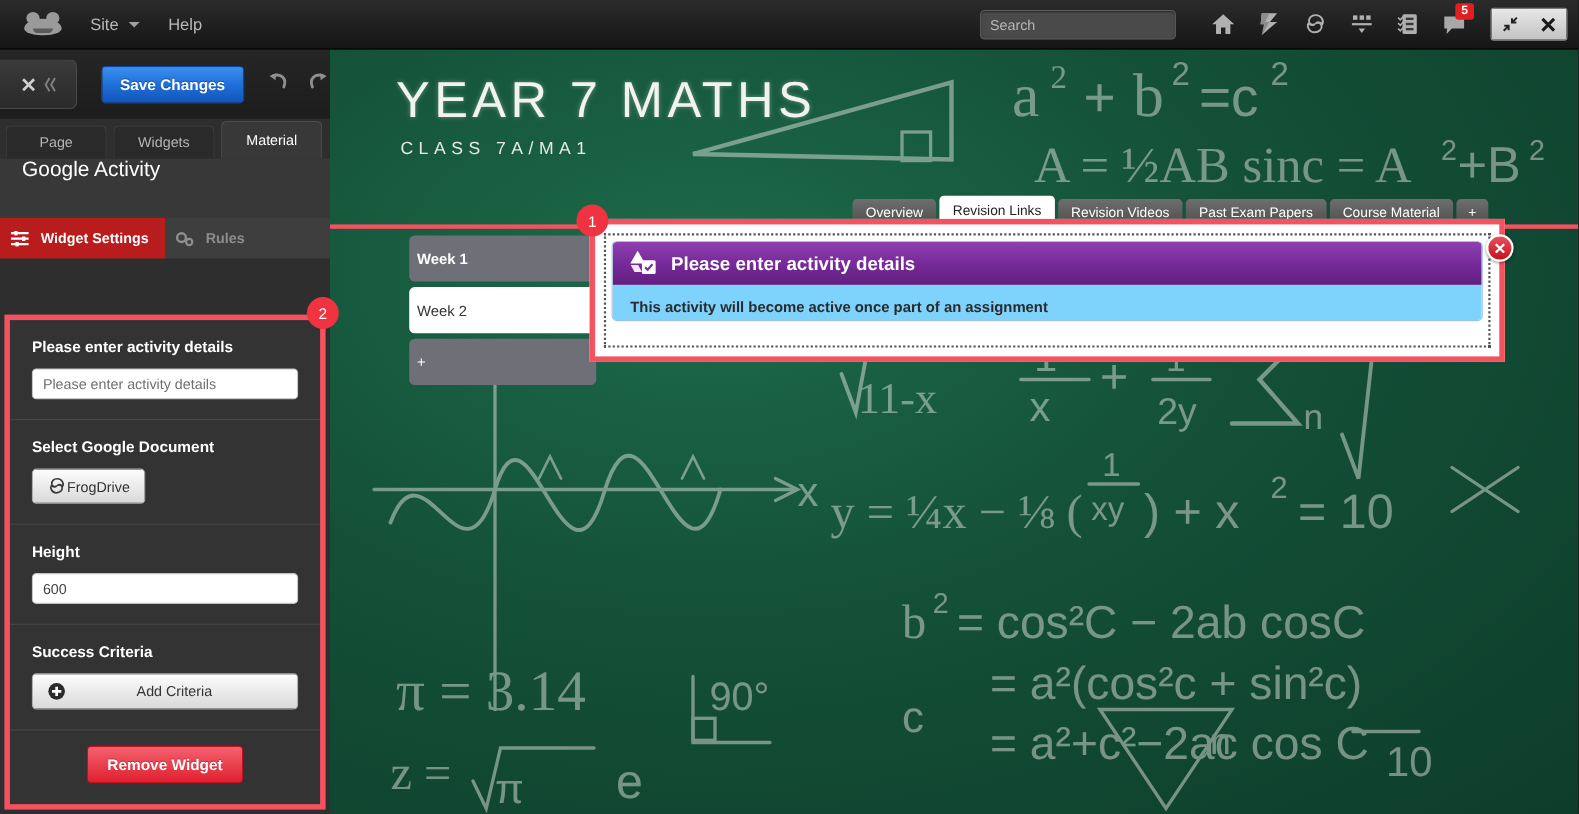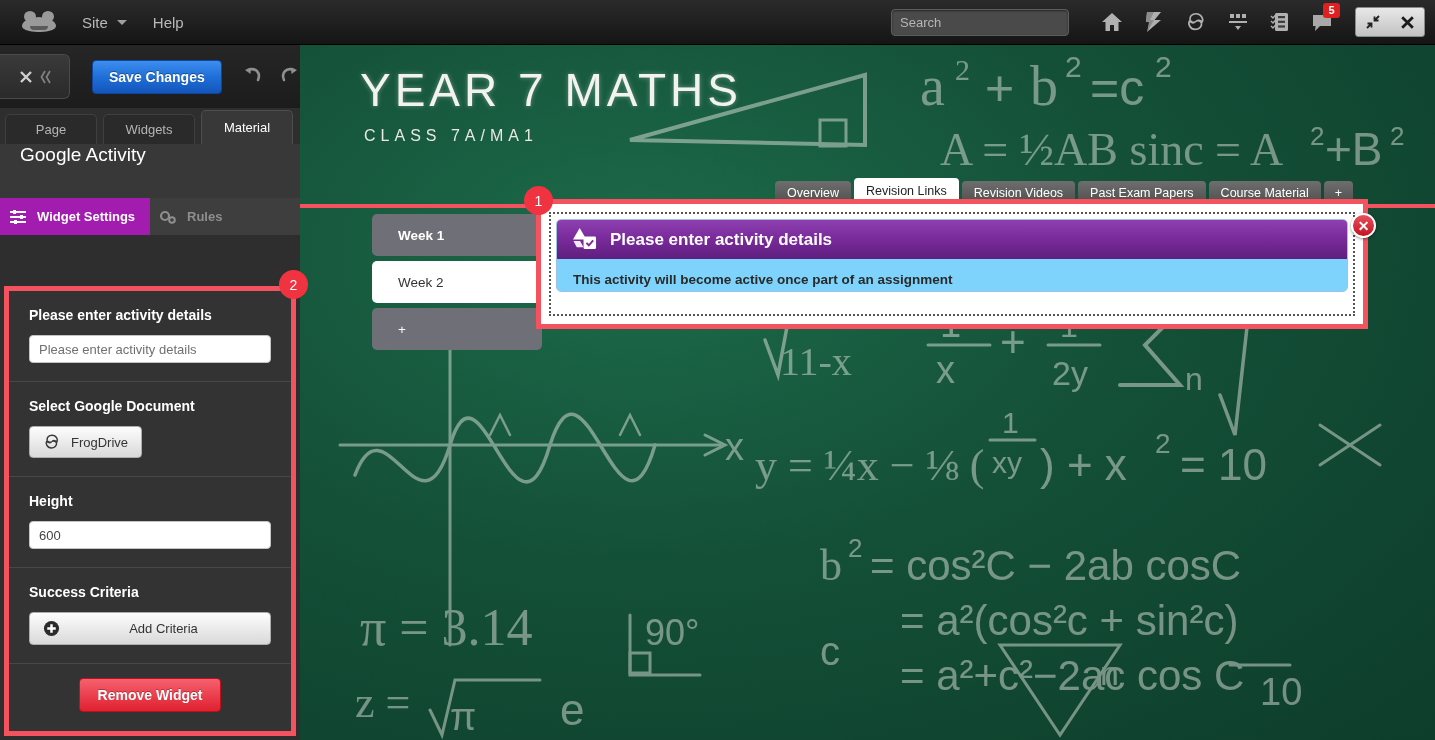--- a/index.html
+++ b/index.html
@@ -126,42 +126,42 @@
   .sb-title-bar {
     background: #383838; height: 54px; display: flex; align-items: flex-start;
     padding-left: 20px;
   }
   .sb-title { color: #fff; font-size: 19px; }
   .sb-subtabs { display: flex; height: 37px; }
   .sb-subtab {
     flex: 1; display: flex; align-items: center; gap: 9px; padding-left: 9px;
     font-size: 13px; font-weight: bold; cursor: pointer;
   }
-  .sb-subtab.active { background: #a21caf; color: #fff; }
+  .sb-subtab.active { background: #b91c1c; color: #fff; }
   .sb-subtab.inactive { background: #3e3e3e; color: #8e8e8e; }
 
   
   .hl-panel {
     position: absolute; left: 4px; top: 241px; width: 292px; height: 450px;
     border: 5px solid #f4525f; background: #333; overflow: hidden;
   }
   .field-group {
     padding: 16px 20px 18px 20px; border-bottom: 1px solid #474747;
   }
   .field-label { color: #fff; font-size: 14px; font-weight: bold; margin-bottom: 12px; }
   .text-input {
     width: 100%; height: 28px; background: #fff; border: 1px solid #c4c4c4;
     border-radius: 4px; padding: 0 9px; font-size: 13px; color: #444;
     outline: none; font-family: "Liberation Sans", sans-serif;
   }
   .text-input::placeholder { color: #707070; }
   .gray-btn {
     background: linear-gradient(to bottom,#fdfdfd,#d9d9d9);
     border: 1px solid #adadad; border-radius: 4px;
-    display: inline-flex; align-items: center; gap: 10px;
+    display: inline-flex; align-items: center; 
     padding: 6px 13px; font-size: 13px; color: #333; cursor: pointer;
     font-family: "Liberation Sans", sans-serif;
   }
   .gray-btn.wide { width: 100%; justify-content: flex-start; padding: 7px 13px; }
   .gray-btn.wide .lbl { flex: 1; text-align: center; }
   .red-btn {
     background: linear-gradient(to bottom,#f5616f,#e0202f);
     border: 1px solid #c0101c; border-radius: 4px; color: #fff;
     font-size: 14px; font-weight: bold; padding: 8px 18px; cursor: pointer;
     font-family: "Liberation Sans", sans-serif;
@@ -202,21 +202,21 @@
   .bt.plus { padding: 0 11px; }
   .tab-underline {
     position: absolute; left: 0px; top: 159px; width: 1135px; height: 4px;
     background: #f4525f;
   }
 
   
   .week-list { position: absolute; left: 72px; top: 169px; width: 170px; }
   .week-item {
     height: 42px; border-radius: 5px; margin-bottom: 5px;
-    display: flex; align-items: center; padding-left: 26px;
+    display: flex; align-items: center; padding-left: 7px;
     font-size: 13.5px; cursor: pointer;
   }
   .week-item.gray { background: #6f6f77; color: #fff; font-weight: bold; }
   .week-item.white { background: #fff; color: #333; }
   .week-item.add { background: #6f6f77; color: #fff; }
 
   
   .modal-outer {
     position: absolute; left: 536px; top: 199px; width: 832px; height: 130px;
     border: 5px solid #f4525f; background: #fff; z-index: 50;

